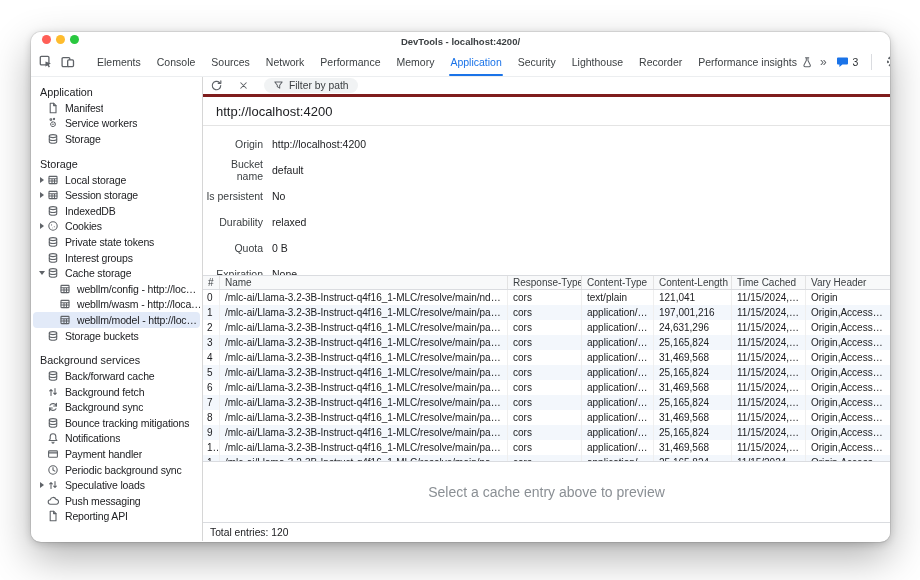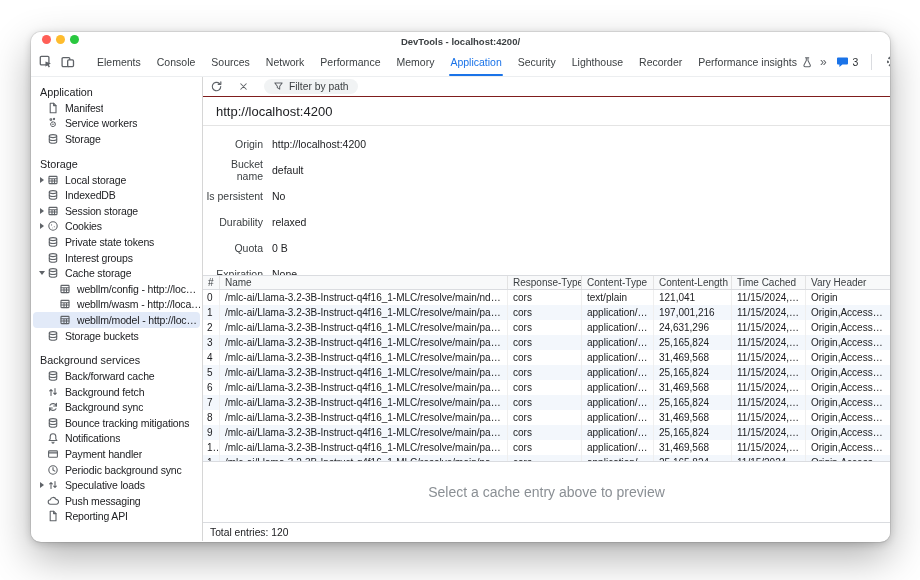--- a/index.html
+++ b/index.html
@@ -42,21 +42,21 @@
   .s-item.selected { background:#e2eaf8; }
   .arr-slot { width:10px; margin-left:4px; display:flex; align-items:center; justify-content:center; flex:none; }
   .arr-r { width:0; height:0; border-left:4px solid #5f6368; border-top:3px solid transparent; border-bottom:3px solid transparent; }
   .arr-d { width:0; height:0; border-top:4px solid #5f6368; border-left:3px solid transparent; border-right:3px solid transparent; }
   .s-item.child .arr-slot { width:22px; }
   .s-ico { width:13px; height:12px; margin-right:5px; display:flex; align-items:center; flex:none; }
   .s-label { white-space:nowrap; overflow:hidden; }
 
   
   .main { flex:1; display:flex; flex-direction:column; min-width:0; background:#fff; }
-  .toolbar { height:20px; border-bottom:1px solid #7f1d1d; display:flex; align-items:center; padding:0 7px; gap:15px; flex:none; }
+  .toolbar { height:20px; border-bottom:3px solid #7f1d1d; display:flex; align-items:center; padding:0 7px; gap:15px; flex:none; }
   .pill { height:15px; background:#f1f3f4; border-radius:8px; display:flex; align-items:center; gap:5px; padding:0 9px; font-size:10.3px; color:#3c4043; }
   .origin-head { height:29px; border-bottom:1px solid #e4e4e4; display:flex; align-items:center; padding-left:13px; font-size:13px; color:#202124; flex:none; }
   .details { height:149px; padding-top:5px; flex:none; }
   .d-row { height:26px; display:flex; align-items:center; font-size:10.5px; }
   .d-label { width:60px; text-align:right; color:#3c4043; flex:none; }
   .d-value { margin-left:9px; color:#202124; }
 
   
   .grid-head { display:grid; grid-template-columns:17px 288px 74px 72px 78px 74px 1fr; height:15px; border-top:1px solid #dadce0; border-bottom:1px solid #dadce0; background:#f8f9fa; flex:none; }
   .grid-head .hc { font-size:10px; color:#3c4043; line-height:14px; padding:0 5px; border-right:1px solid #e3e3e3; overflow:hidden; white-space:nowrap; }
@@ -213,41 +213,41 @@
               </span>
               <span class="s-ico">
                 <svg width="12" height="12" viewBox="0 0 12 12" fill="none" stroke="#5f6368" stroke-width="1.1" stroke-linecap="round" stroke-linejoin="round">
                   <rect x="2" y="2.4" width="8" height="7.2" rx=".5"></rect>
                   <path d="M2 4.7h8M2 7h8M5 4.7v4.9M7.5 4.7v4.9"></path>
                 </svg>
               </span>
               <span class="s-label">Local storage</span>
             </div>
             <div class="s-item">
-              <span class="arr-slot"></span>
-              <span class="s-ico">
-                <svg width="12" height="12" viewBox="0 0 12 12" fill="none" stroke="#5f6368" stroke-width="1.1" stroke-linecap="round" stroke-linejoin="round">
-                  <ellipse cx="6" cy="3.1" rx="3.7" ry="1.5"></ellipse>
-                  <path d="M2.3 3.1v5.7c0 .8 1.7 1.5 3.7 1.5s3.7-.7 3.7-1.5V3.1"></path>
-                  <path d="M2.3 6c0 .8 1.7 1.5 3.7 1.5S9.7 6.8 9.7 6"></path>
-                </svg>
-              </span>
-              <span class="s-label">IndexedDB</span>
-            </div>
-            <div class="s-item">
               <span class="arr-slot">
                 <span class="arr-r"></span>
               </span>
               <span class="s-ico">
                 <svg width="12" height="12" viewBox="0 0 12 12" fill="none" stroke="#5f6368" stroke-width="1.1" stroke-linecap="round" stroke-linejoin="round">
                   <rect x="2" y="2.4" width="8" height="7.2" rx=".5"></rect>
                   <path d="M2 4.7h8M2 7h8M5 4.7v4.9M7.5 4.7v4.9"></path>
                 </svg>
               </span>
               <span class="s-label">Session storage</span>
+            </div>
+            <div class="s-item">
+              <span class="arr-slot"></span>
+              <span class="s-ico">
+                <svg width="12" height="12" viewBox="0 0 12 12" fill="none" stroke="#5f6368" stroke-width="1.1" stroke-linecap="round" stroke-linejoin="round">
+                  <ellipse cx="6" cy="3.1" rx="3.7" ry="1.5"></ellipse>
+                  <path d="M2.3 3.1v5.7c0 .8 1.7 1.5 3.7 1.5s3.7-.7 3.7-1.5V3.1"></path>
+                  <path d="M2.3 6c0 .8 1.7 1.5 3.7 1.5S9.7 6.8 9.7 6"></path>
+                </svg>
+              </span>
+              <span class="s-label">IndexedDB</span>
             </div>
             <div class="s-item">
               <span class="arr-slot">
                 <span class="arr-r"></span>
               </span>
               <span class="s-ico">
                 <svg width="12" height="12" viewBox="0 0 12 12" fill="none" stroke="#5f6368" stroke-width="1.1" stroke-linecap="round" stroke-linejoin="round">
                   <circle cx="6" cy="6" r="4.2"></circle>
                   <circle cx="4.6" cy="4.9" r=".55" fill="#5f6368" stroke="none"></circle>
                   <circle cx="7.3" cy="6.7" r=".55" fill="#5f6368" stroke="none"></circle>

